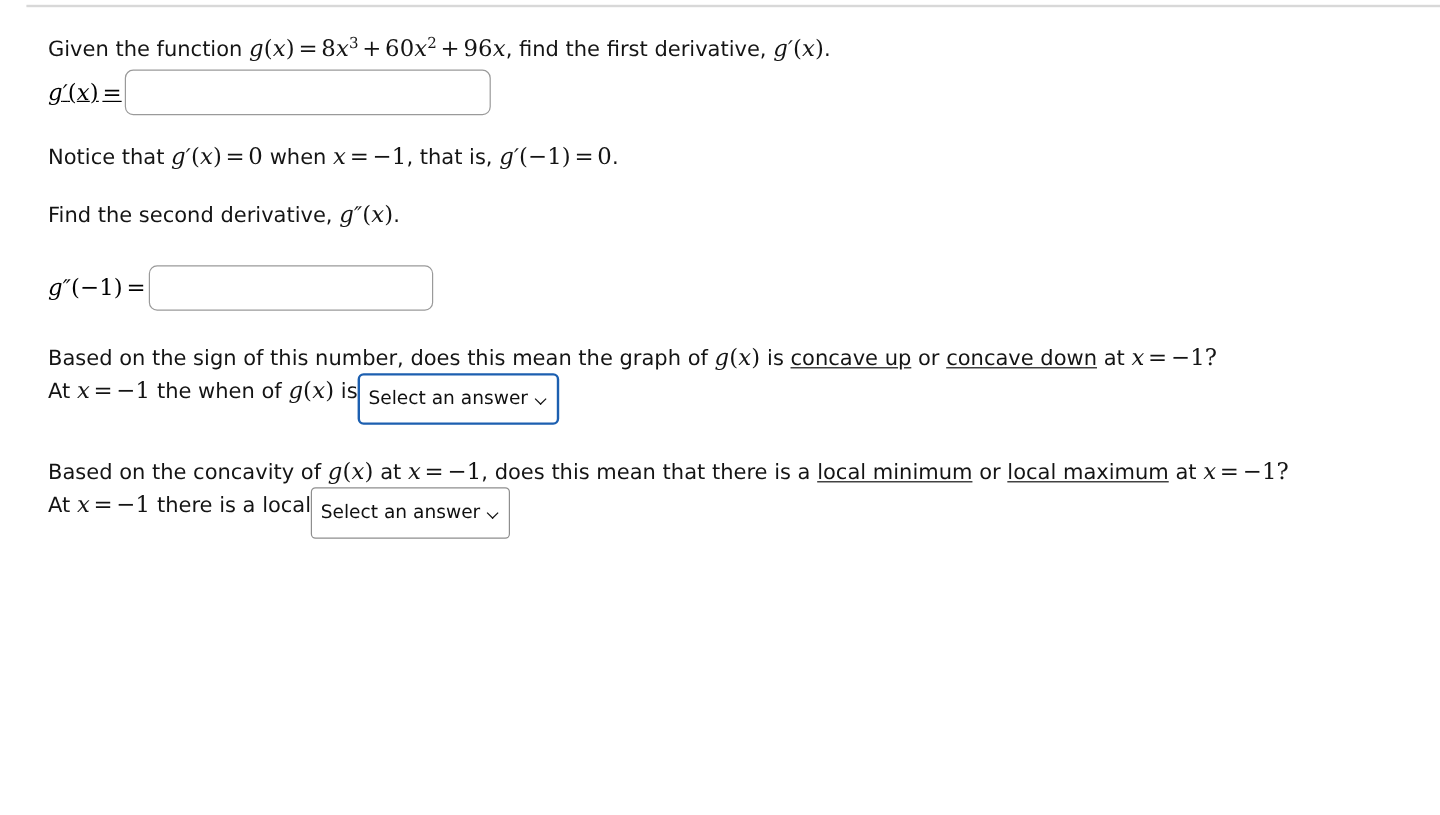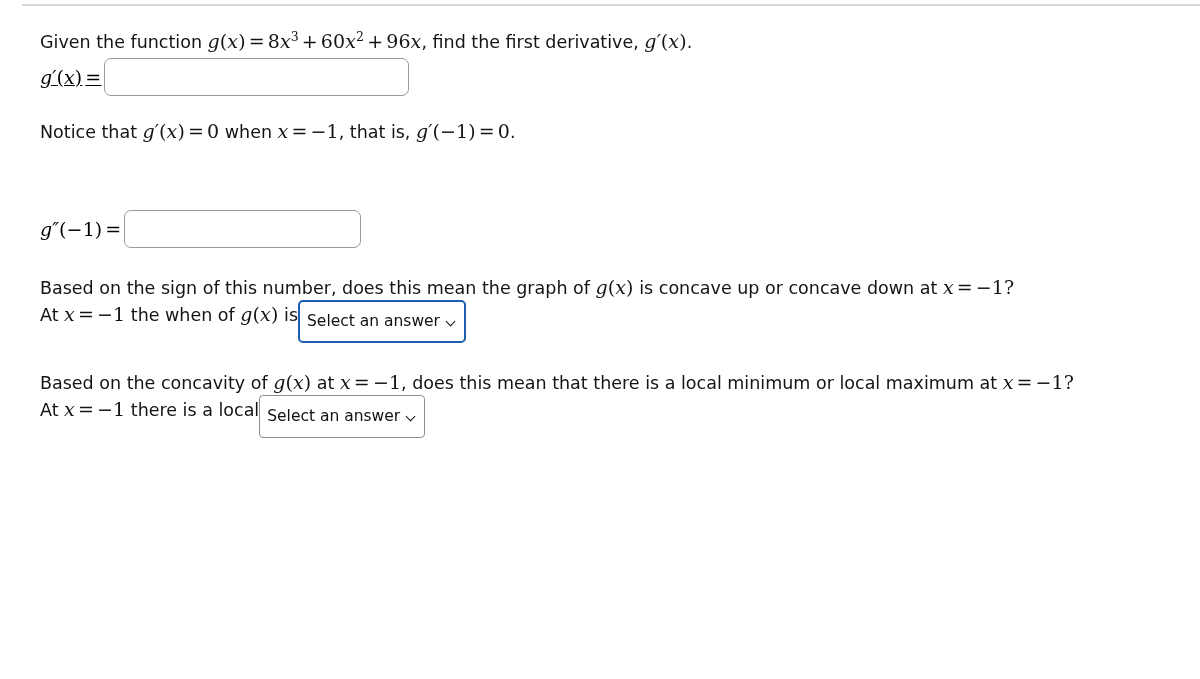--- a/index.html
+++ b/index.html
@@ -59,21 +59,21 @@
   }
   .m .op {
     font-style: normal;
     padding: 0 3px;
   }
   .prime {
     font-style: italic;
     font-size: 0.95em;
   }
 
-  .u { text-underline-offset: 2px; }
+  .u { text-decoration: underline; text-underline-offset: 2px; }
 
   
   .row {
     display: flex;
     align-items: center;
     gap: 0;
   }
   .answer-box {
     box-sizing: border-box;
     height: 38px;
@@ -156,26 +156,30 @@
   <div class="line">
     <span>Notice that</span>
     <span class="m">g<span class="prime">′</span><span class="up">(</span>x<span class="up">)</span><span class="op">=</span><span class="up">0</span></span>
     <span>when</span>
     <span class="m">x<span class="op">=</span><span class="up">−1</span></span><span>, that is,</span>
     <span class="m">g<span class="prime">′</span><span class="up">(−1)</span><span class="op">=</span><span class="up">0</span></span><span>.</span>
   </div>
 
   <div class="gap-md"></div>
 
+  <div class="line">
+    <span>Find the second derivative,</span>
+    <span class="m">g<span class="prime">″</span><span class="up">(</span>x<span class="up">)</span></span><span>.</span>
+  </div>
 
 
   <div class="gap-md"></div>
 
 
-  <div class="row" style="margin-top:18px;">
+  <div class="row" style="margin-top:5px;">
     <span class="m">g<span class="prime">″</span><span class="up">(−1)</span><span class="op">=</span></span>
     <input class="answer-box box-3" type="text" placeholder="" style="">
   </div>
 
   <div class="gap-lg"></div>
 
   <div class="line">
     <span>Based on the sign of this number, does this mean the graph of</span>
     <span class="m">g<span class="up">(</span>x<span class="up">)</span></span>
     <span>is</span>

